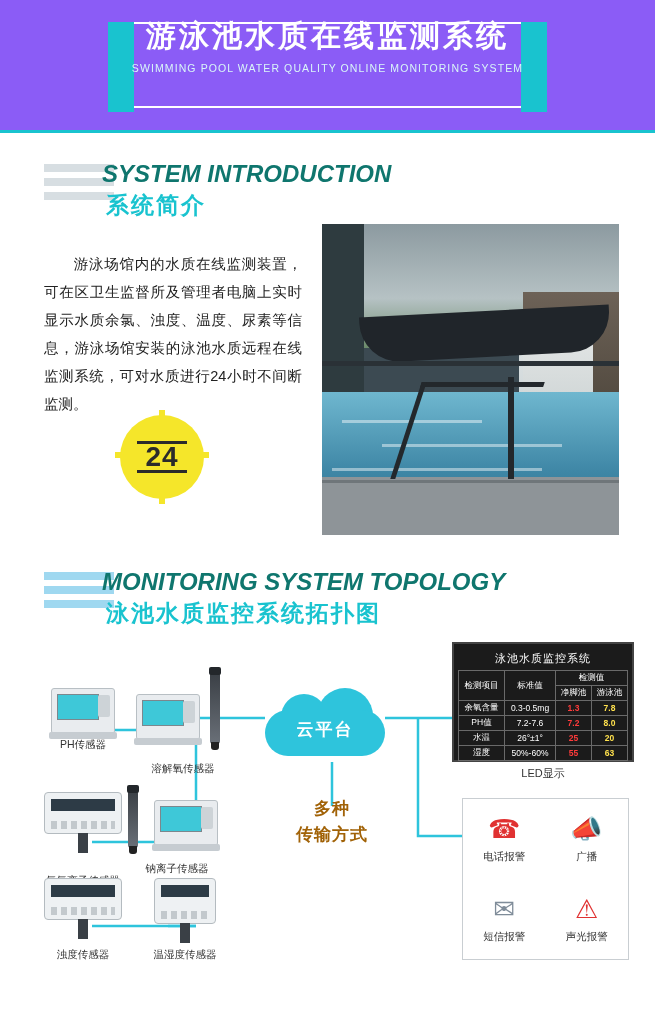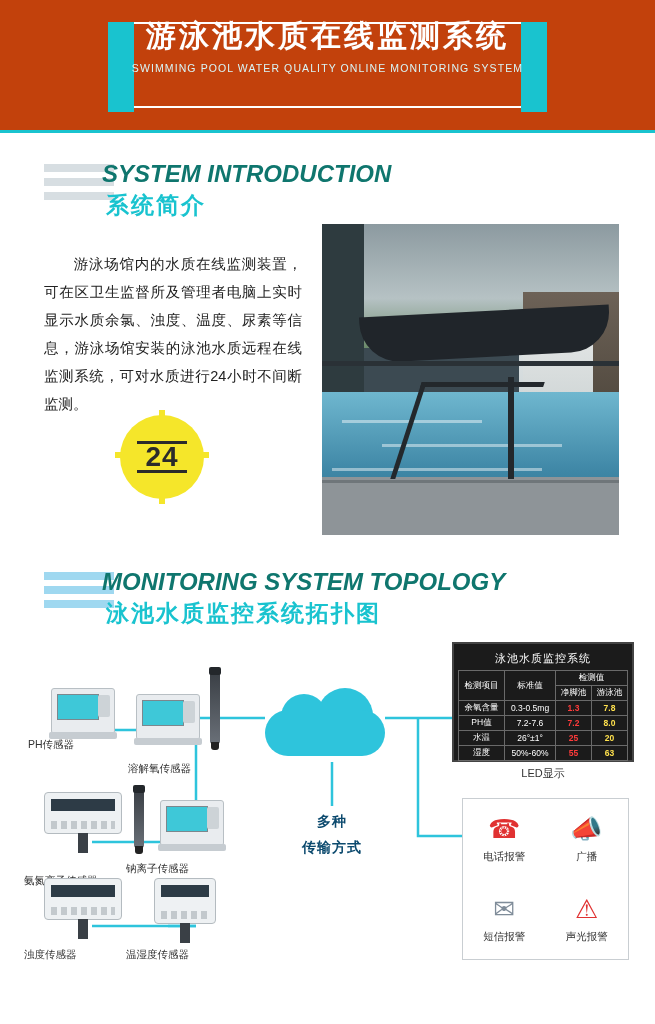--- a/index.html
+++ b/index.html
@@ -8,21 +8,21 @@
     background:#ffffff;
     font-family:"Liberation Sans","DejaVu Sans",sans-serif;
     color:#222;
     overflow:hidden;
     position:relative;
   }
   
   .header{
     position:relative;
     width:655px;height:130px;
-    background:#c2410c;
+    background:#8b5cf6;
     box-sizing:border-box;
   }
   .header .frame{
     position:absolute;
     left:120px;top:22px;
     width:415px;height:86px;
     border:2px solid #ffffff;
     box-sizing:border-box;
   }
   .header .frame-notch-l,.header .frame-notch-r{
@@ -118,21 +118,21 @@
   .photo .deck{position:absolute;left:0;bottom:0;width:100%;height:58px;background:#8e9498;}
   .photo .deckline{position:absolute;left:0;bottom:52px;width:100%;height:3px;background:#6f767a;}
   .photo .rail{position:absolute;left:84px;bottom:56px;width:118px;height:92px;
     border-left:5px solid #23282c;border-top:5px solid #23282c;transform:skewX(-18deg);}
   .photo .rail2{position:absolute;left:186px;bottom:56px;width:6px;height:102px;background:#23282c;}
   .photo .ripple{position:absolute;height:3px;background:rgba(255,255,255,.45);}
 
   
   .topo{position:absolute;left:0;top:630px;width:655px;height:394px;}
 
-  .device{position:absolute;}
+  .device{position:absolute;text-align:center;}
   .device .cap{
     font-size:10.5px;color:#333;margin-top:4px;white-space:nowrap;
   }
   .dev-box{position:relative;margin:0 auto;}
 
   
   .inst{
     width:62px;height:44px;background:#e9ecef;border:1px solid #b8bfc4;border-radius:3px;
     position:relative;margin:0 auto;
   }
@@ -166,22 +166,22 @@
     position:absolute;left:0;top:22px;width:120px;height:46px;background:#2ec4dc;border-radius:24px;
   }
   .cloud .c-b1{position:absolute;left:16px;top:6px;width:46px;height:46px;background:#2ec4dc;border-radius:50%;}
   .cloud .c-b2{position:absolute;left:52px;top:0px;width:56px;height:56px;background:#2ec4dc;border-radius:50%;}
   .cloud .c-txt{
     position:absolute;left:0;top:30px;width:120px;text-align:center;
     font-size:17px;font-weight:bold;color:#ffffff;letter-spacing:2px;
   }
 
   .multi{
-    position:absolute;left:284px;top:178px;width:96px;text-align:center;
-    font-size:14px;font-weight:bold;color:#0c4a6e;line-height:26px;letter-spacing:1px;
+    position:absolute;left:284px;top:166px;width:96px;text-align:center;
+    font-size:17px;font-weight:bold;color:#a16207;line-height:26px;letter-spacing:1px;
   }
 
   
   .led{
     position:absolute;left:452px;top:12px;width:182px;height:120px;
     background:#1b1b1b;border:2px solid #444;padding:4px;box-sizing:border-box;
   }
   .led .led-title{
     text-align:center;color:#fff;font-size:11px;padding:3px 0 4px;letter-spacing:1px;
   }
@@ -307,21 +307,21 @@
     <div class="dev-box" style="height:62px;">
       <div class="wallbox">
         <div class="strip"></div>
         <div class="lugs"></div>
         <div class="stem"></div>
       </div>
     </div>
     <div class="cap" style="margin-top:20px;">氨氮离子传感器</div>
   </div>
 
-  <div class="device" style="left:126px;top:160px;width:114px;">
+  <div class="device" style="left:120px;top:160px;width:114px;">
     <div class="dev-box" style="height:62px;">
       <div class="probe" style="position:absolute;left:8px;top:0px;height:58px;">
         <div class="cap2"></div>
         <div class="tip"></div>
       </div>
       <div class="inst" style="position:absolute;left:34px;top:10px;">
         <div class="screen"></div>
         <div class="btns"></div>
         <div class="base"></div>
       </div>
@@ -348,20 +348,21 @@
         <div class="stem"></div>
       </div>
     </div>
     <div class="cap" style="margin-top:8px;">浊度传感器</div>
   </div>
 
   <div class="cloud">
     <div class="c-b1"></div>
     <div class="c-b2"></div>
     <div class="c-main"></div>
+    <div class="c-txt">云平台</div>
   </div>
 
   <div class="multi">
     <div>多种</div>
     <div>传输方式</div>
   </div>
 
   <div class="led">
     <div class="led-title">泳池水质监控系统</div>
     <table>

